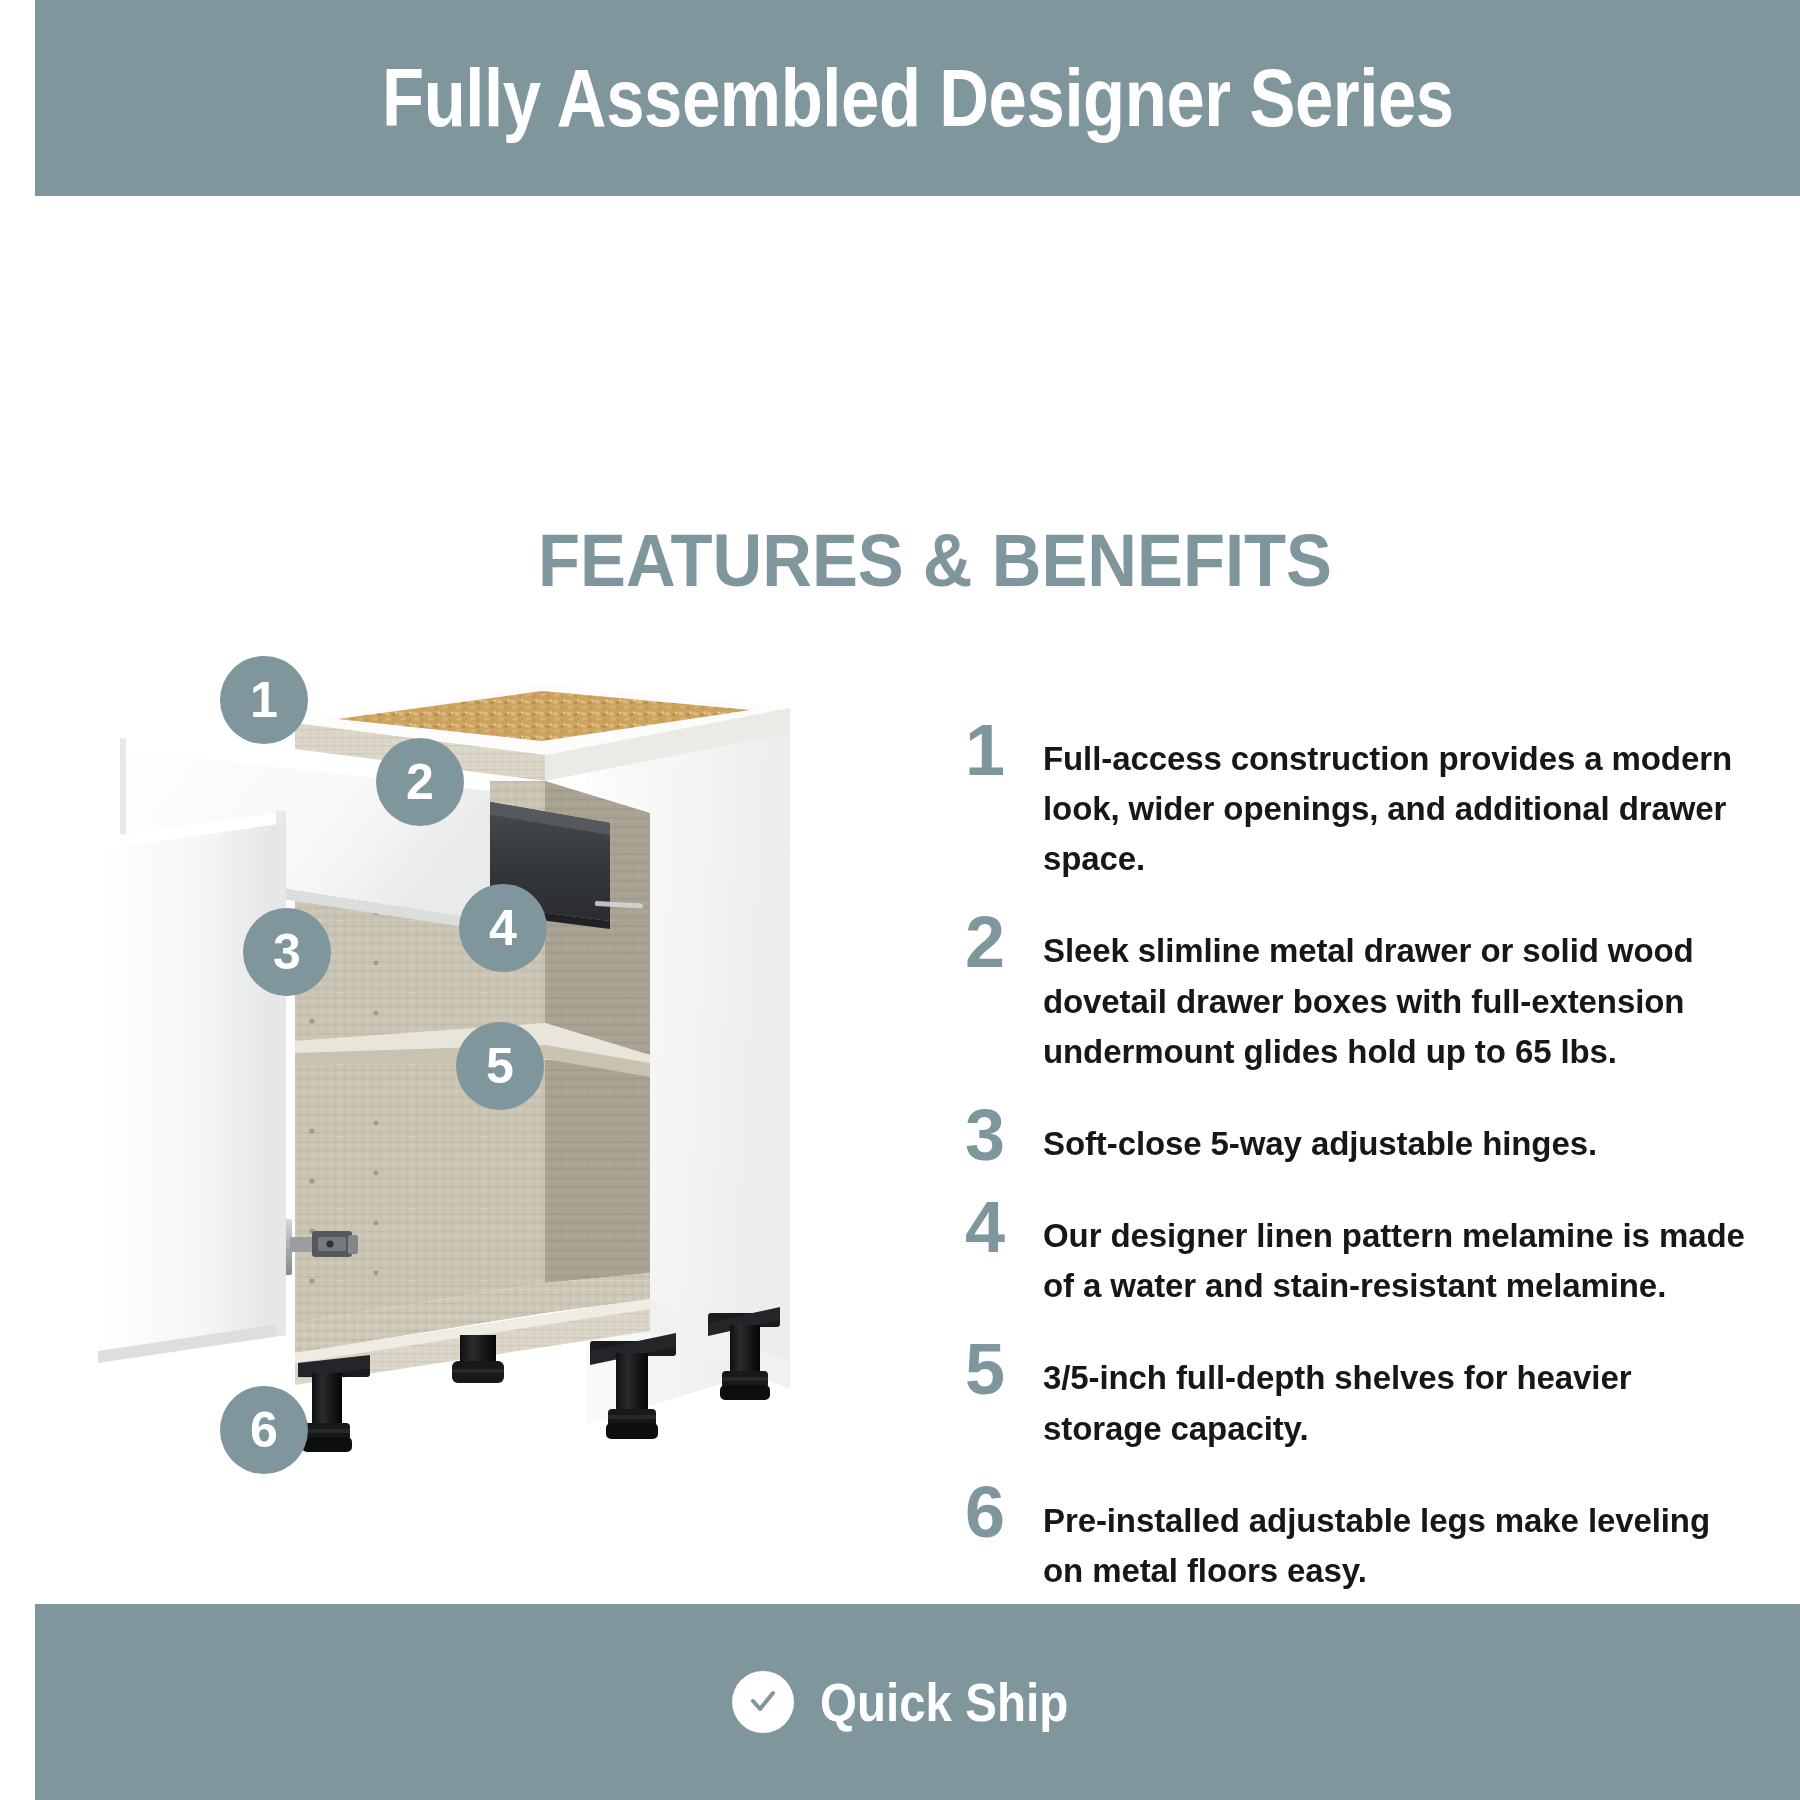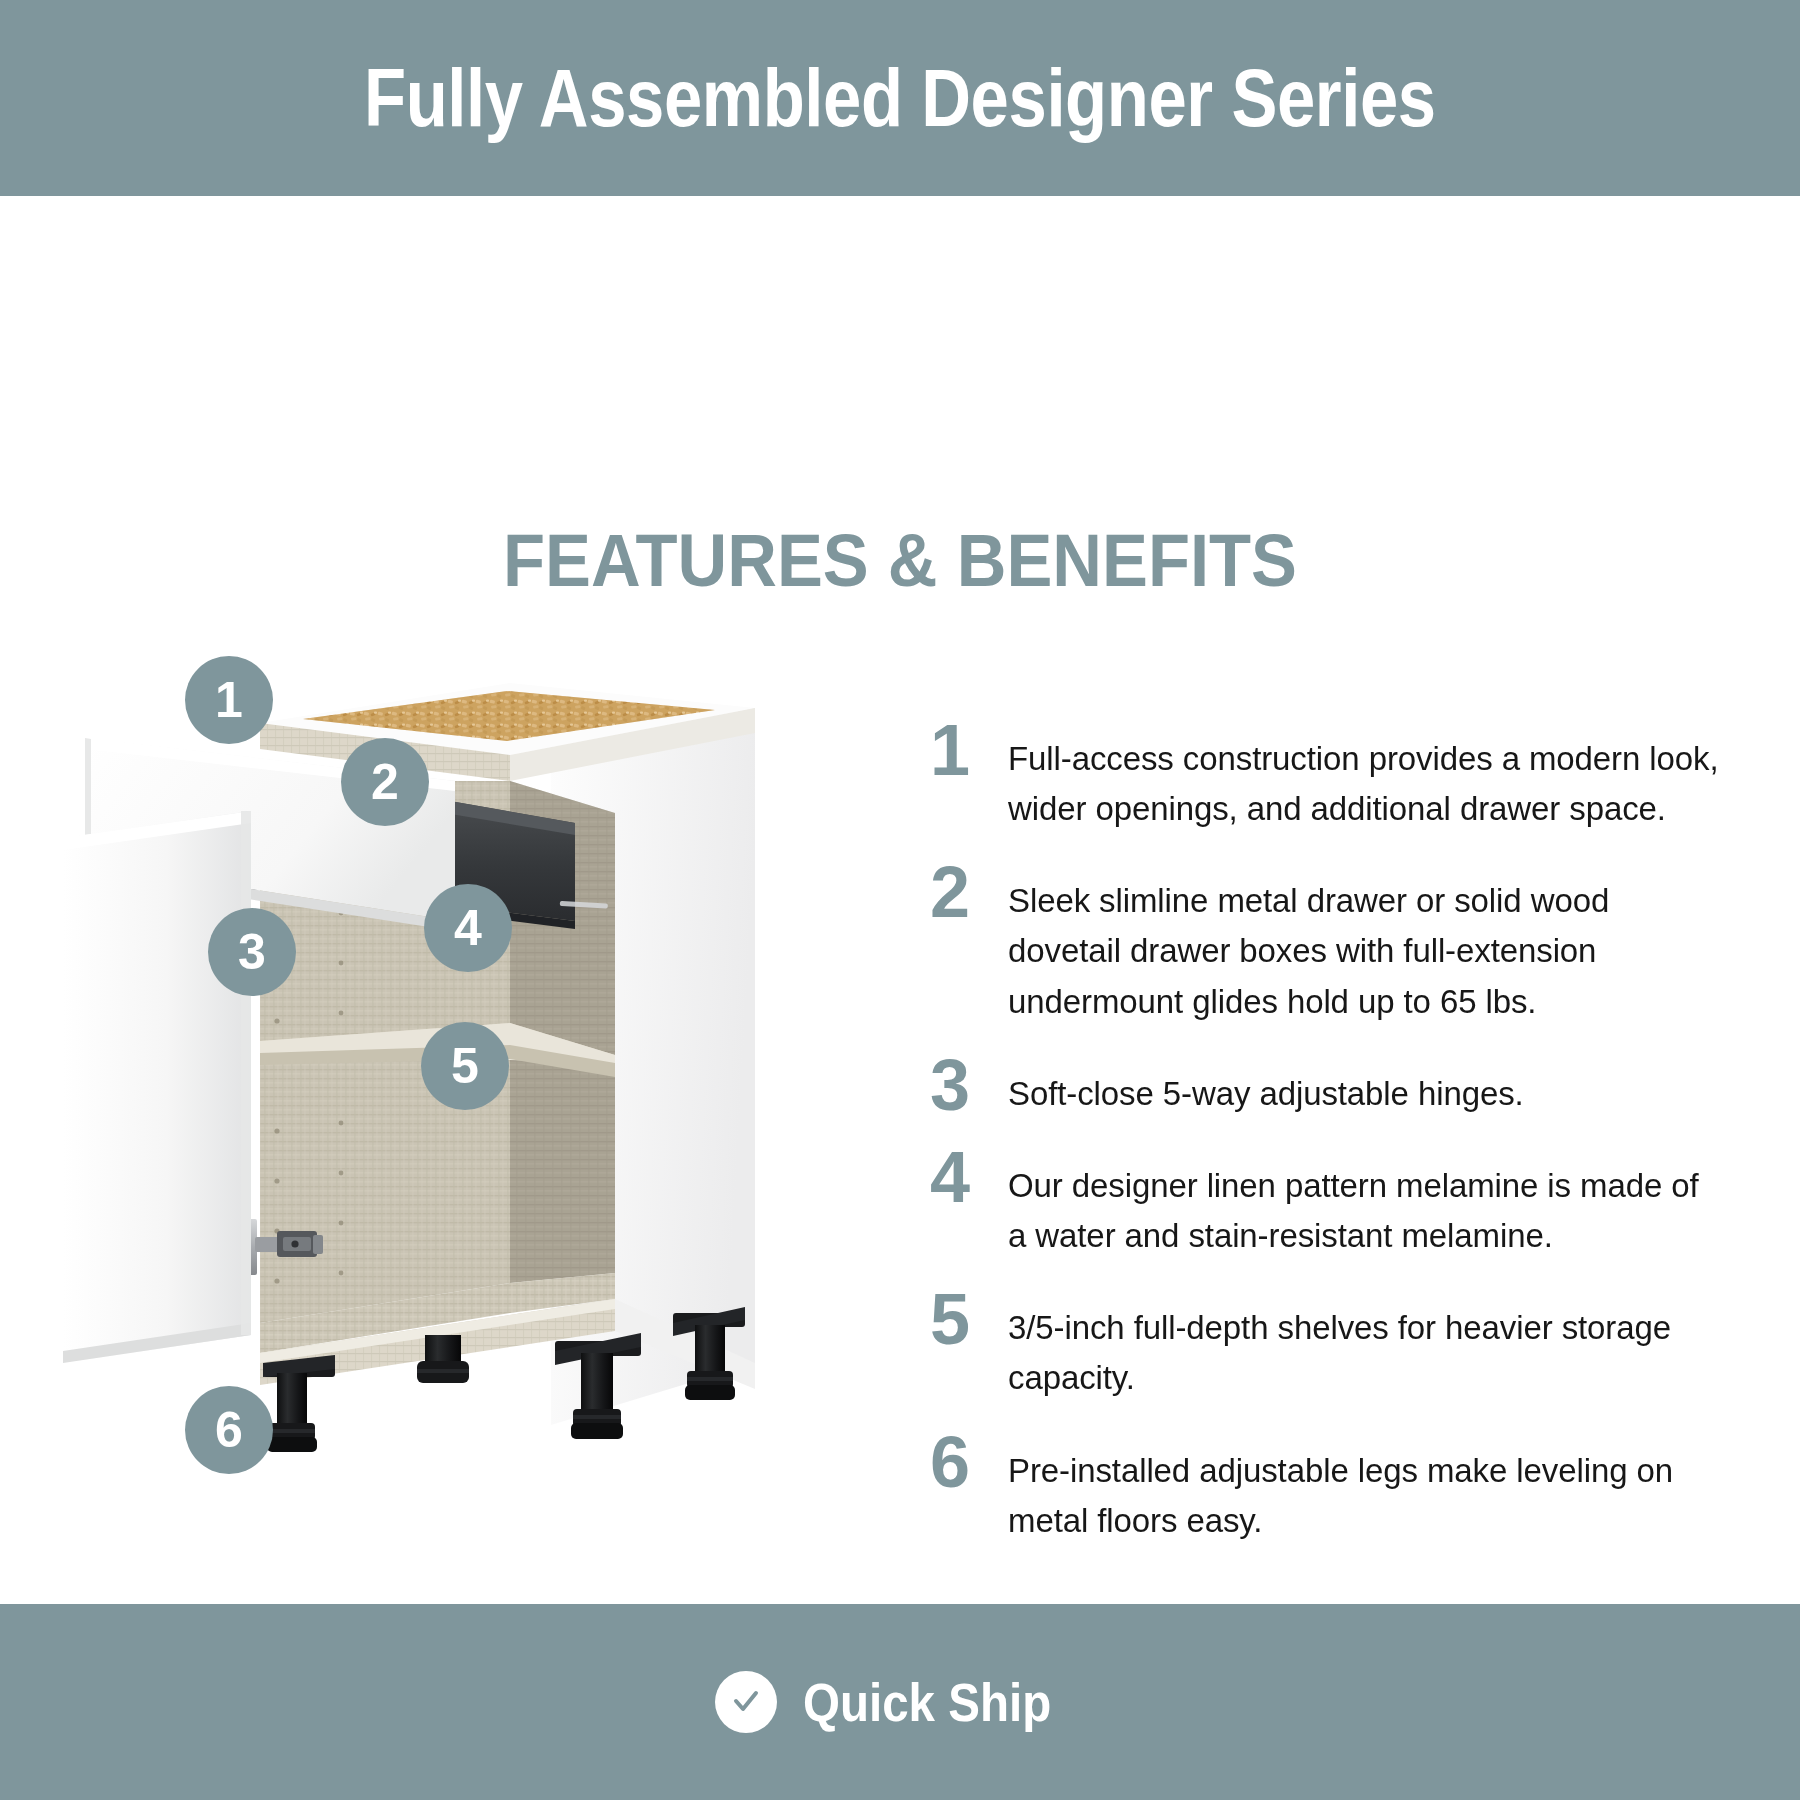--- a/index.html
+++ b/index.html
@@ -13,20 +13,21 @@
     overflow: hidden;
   }
 
   .page {
     position: relative;
     width: 1800px;
     height: 1800px;
     background: #ffffff;
     display: flex;
     flex-direction: column;
+    padding-left: 35px;
   }
 
   
   .header-band {
     height: 196px;
     background: #7f969c;
     display: flex;
     align-items: center;
     justify-content: center;
     flex: 0 0 auto;
@@ -88,21 +89,21 @@
     line-height: 0.86;
     text-align: left;
     padding-top: 2px;
   }
   .feature-text {
     flex: 1 1 auto;
     color: #171717;
     font-family: "Liberation Sans", sans-serif;
     font-size: 33px;
     line-height: 1.52;
-    font-weight: 400;
+    font-weight: 700;
     letter-spacing: -0.1px;
     padding-top: 16px;
   }
 
   
   .footer-band {
     height: 196px;
     background: #7f969c;
     display: flex;
     align-items: center;

